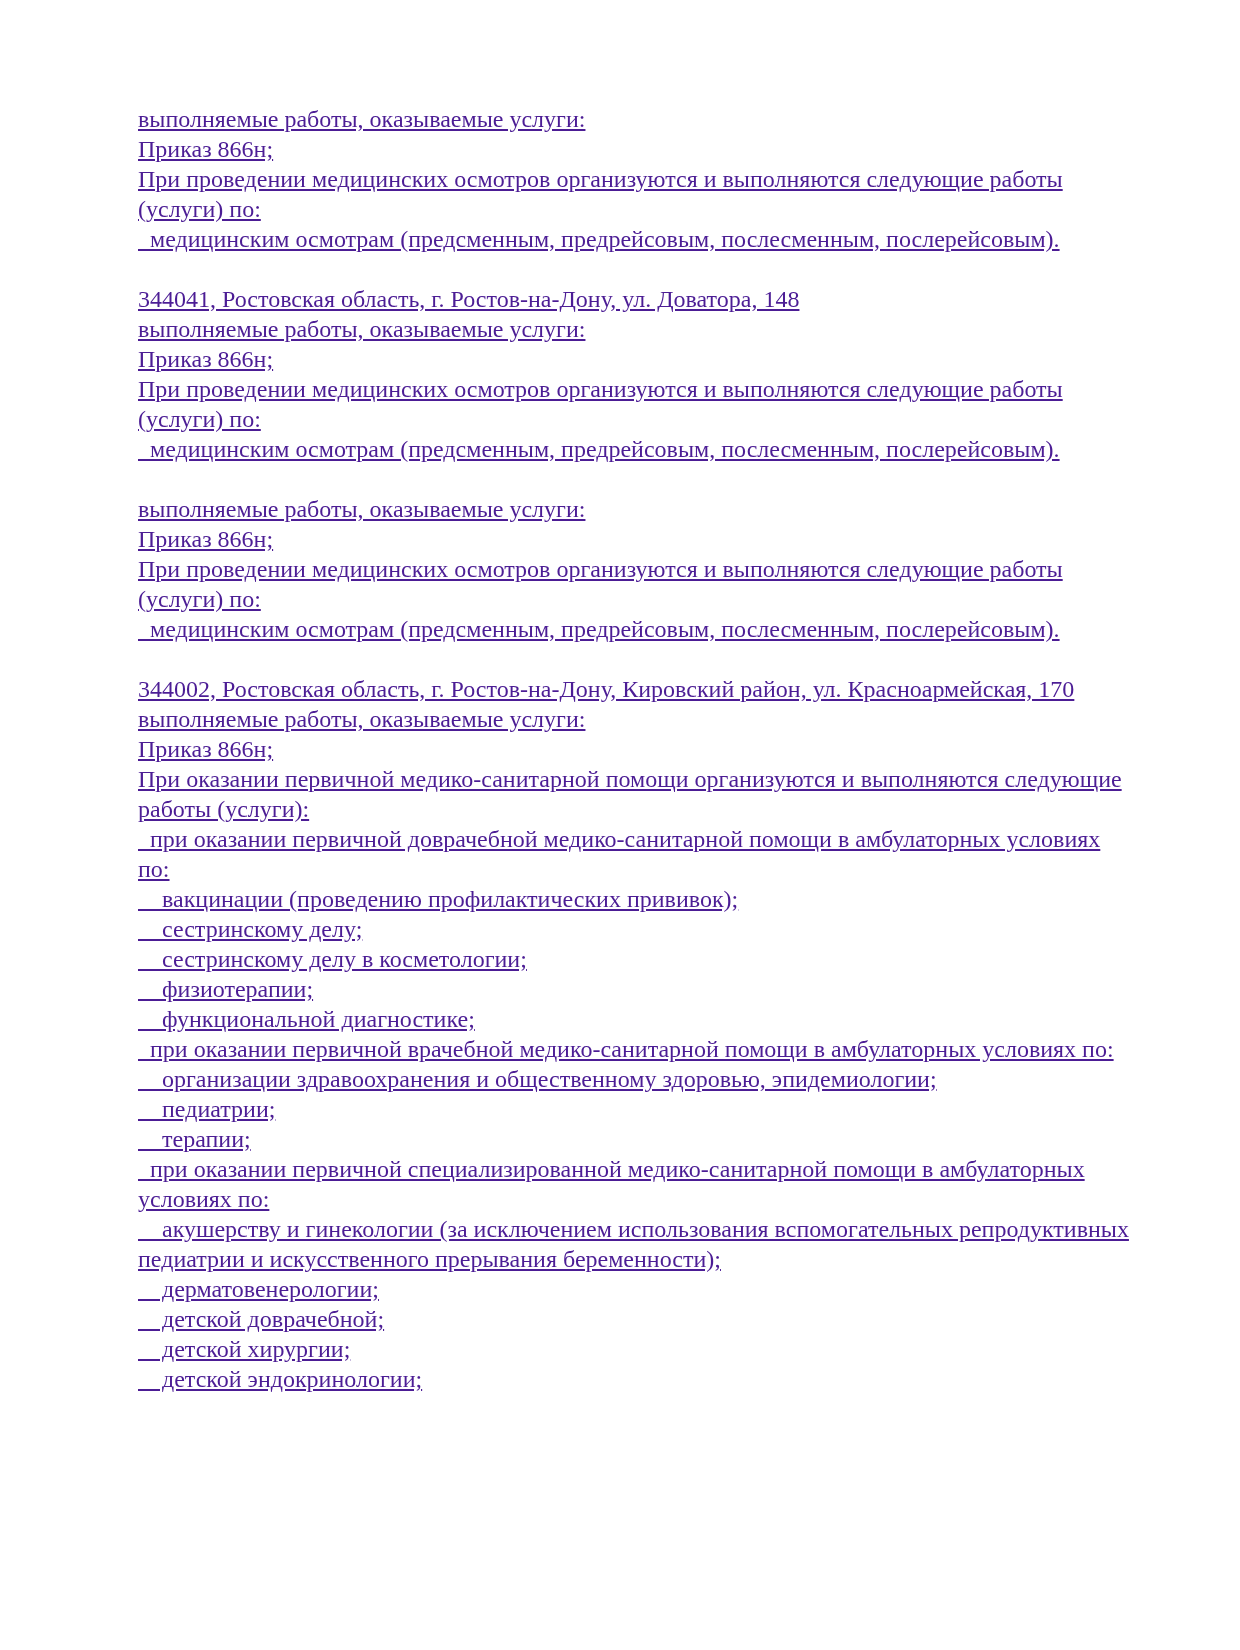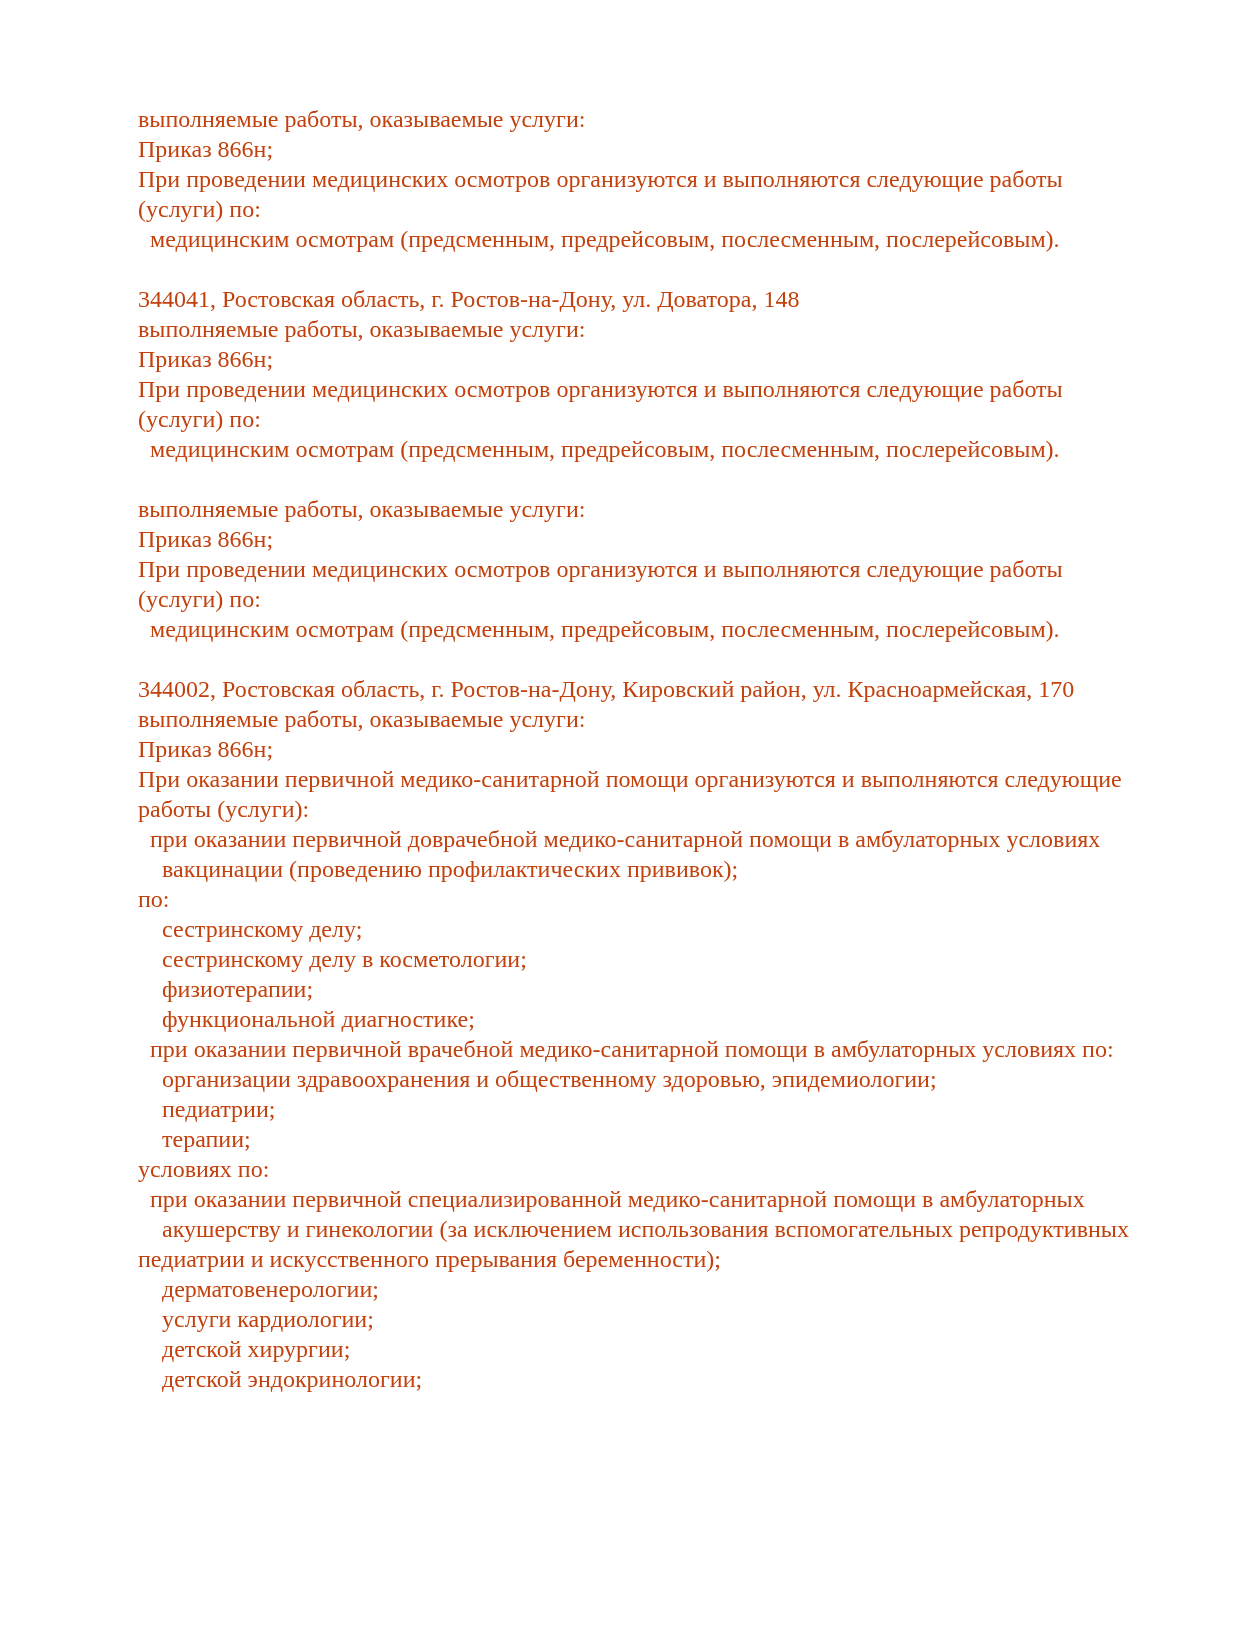--- a/index.html
+++ b/index.html
@@ -37,21 +37,21 @@
   }
   .line {
     white-space: pre;   
     min-height: 30px;
   }
 </style>
 </head>
 <body>
 
 <div class="page" style="background: rgb(255, 255, 255);">
-  <div class="doc" id="doc-root" style="color: #c2410c;">
+  <div class="doc" id="doc-root" style="color: #4c1d95; text-decoration: underline;">
       <div class="block">
         <div class="line">выполняемые работы, оказываемые услуги:</div>
         <div class="line">Приказ 866н;</div>
         <div class="line">При проведении медицинских осмотров организуются и выполняются следующие работы</div>
         <div class="line">(услуги) по:</div>
         <div class="line">  медицинским осмотрам (предсменным, предрейсовым, послесменным, послерейсовым).</div>
       </div>
       <div class="block">
         <div class="line">344041, Ростовская область, г. Ростов-на-Дону, ул. Доватора, 148</div>
         <div class="line">выполняемые работы, оказываемые услуги:</div>
@@ -67,33 +67,33 @@
         <div class="line">(услуги) по:</div>
         <div class="line">  медицинским осмотрам (предсменным, предрейсовым, послесменным, послерейсовым).</div>
       </div>
       <div class="block">
         <div class="line">344002, Ростовская область, г. Ростов-на-Дону, Кировский район, ул. Красноармейская, 170</div>
         <div class="line">выполняемые работы, оказываемые услуги:</div>
         <div class="line">Приказ 866н;</div>
         <div class="line">При оказании первичной медико-санитарной помощи организуются и выполняются следующие</div>
         <div class="line">работы (услуги):</div>
         <div class="line">  при оказании первичной доврачебной медико-санитарной помощи в амбулаторных условиях</div>
+        <div class="line">по:</div>
         <div class="line">    вакцинации (проведению профилактических прививок);</div>
-        <div class="line">по:</div>
         <div class="line">    сестринскому делу;</div>
         <div class="line">    сестринскому делу в косметологии;</div>
         <div class="line">    физиотерапии;</div>
         <div class="line">    функциональной диагностике;</div>
         <div class="line">  при оказании первичной врачебной медико-санитарной помощи в амбулаторных условиях по:</div>
         <div class="line">    организации здравоохранения и общественному здоровью, эпидемиологии;</div>
         <div class="line">    педиатрии;</div>
         <div class="line">    терапии;</div>
+        <div class="line">  при оказании первичной специализированной медико-санитарной помощи в амбулаторных</div>
         <div class="line">условиях по:</div>
-        <div class="line">  при оказании первичной специализированной медико-санитарной помощи в амбулаторных</div>
         <div class="line">    акушерству и гинекологии (за исключением использования вспомогательных репродуктивных</div>
         <div class="line">педиатрии и искусственного прерывания беременности);</div>
         <div class="line">    дерматовенерологии;</div>
-        <div class="line">    услуги кардиологии;</div>
+        <div class="line">    детской доврачебной;</div>
         <div class="line">    детской хирургии;</div>
         <div class="line">    детской эндокринологии;</div>
       </div>
     </div>
 </div>
 
 </body></html>

